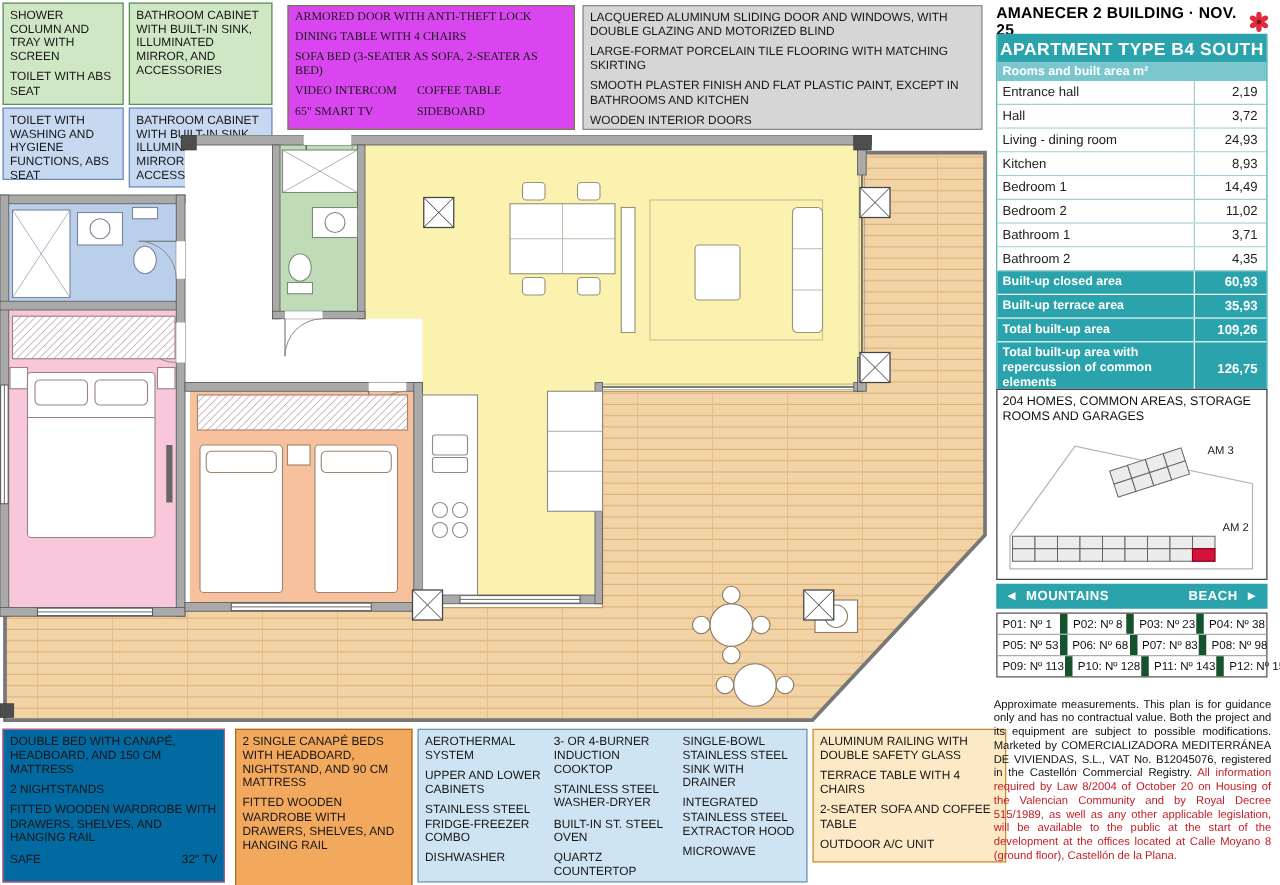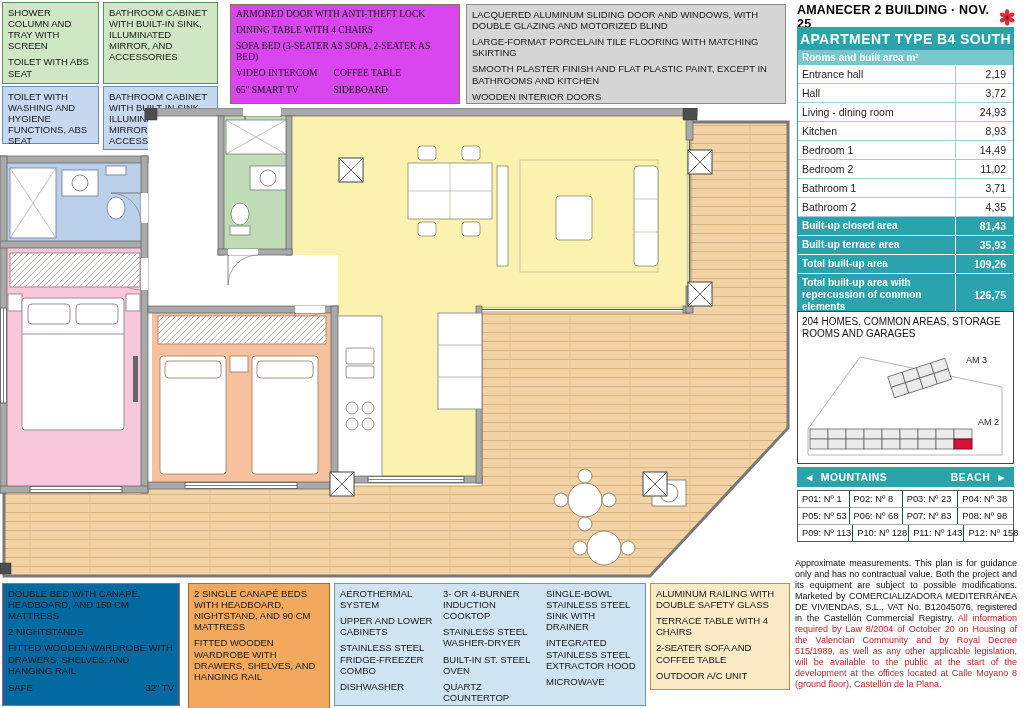--- a/index.html
+++ b/index.html
@@ -54,21 +54,21 @@
   .mb-bar { position:absolute; left:797px; top:467px; width:217px; height:20px;
             background:#2aa3ac; color:#fff; display:flex; align-items:center;
             justify-content:space-between; box-sizing:border-box; padding:0 7px;
             font-size:10.5px; font-weight:bold; letter-spacing:.4px; }
   .mb-bar .grp { display:flex; gap:6px; align-items:center; }
 
   .num-table { position:absolute; left:797px; top:490px; width:217px;
                border:1px solid #555; box-sizing:border-box; background:#fff; }
   .num-row { display:grid; grid-template-columns: 1fr 1.05fr 1.1fr 1.1fr; border-bottom:1px solid #aaa; }
   .num-row:last-child { border-bottom:none; }
-  .num-cell { font-size:9.3px; color:#111; padding:3px 1px 3px 4px; border-left:1px solid #14532d; white-space:nowrap; }
+  .num-cell { font-size:9.3px; color:#111; padding:3px 1px 3px 4px; border-left:6px solid #14532d; white-space:nowrap; }
   .num-cell:first-child { border-left:none; }
 
   .disclaimer { position:absolute; left:795px; top:549px; width:222px; font-size:9px;
                 line-height:1.22; text-align:justify; color:#111; }
   .disclaimer .red { color:#c22028; }
 </style>
 </head>
 <body>
 
 <div class="page">
@@ -332,21 +332,21 @@
         <p>BUILT-IN ST. STEEL OVEN</p>
         <p>QUARTZ COUNTERTOP</p>
       </div>
       <div>
         <p>SINGLE-BOWL STAINLESS STEEL SINK WITH DRAINER</p>
         <p>INTEGRATED STAINLESS STEEL EXTRACTOR HOOD</p>
         <p>MICROWAVE</p>
       </div>
     </div>
   </div>
-  <div class="box creambox2" style="left:650px;top:583px;width:140px;height:107px">
+  <div class="box creambox2" style="left:650px;top:583px;width:155px;height:107px">
     <p>ALUMINUM RAILING WITH DOUBLE SAFETY GLASS</p>
     <p>TERRACE TABLE WITH 4 CHAIRS</p>
     <p>2-SEATER SOFA AND COFFEE TABLE</p>
     <p>OUTDOOR A/C UNIT</p>
   </div>
 
   <div class="sb-header">
     <span class="sb-title">AMANECER 2 BUILDING · NOV. 25</span>
     <svg viewBox="0 0 20 20" width="17" height="17">
       <g fill="#df2b3c">
@@ -391,21 +391,21 @@
     <div class="t-row">
         <span class="lbl">Bathroom 1</span>
         <span class="val">3,71</span>
       </div>
     <div class="t-row">
         <span class="lbl">Bathroom 2</span>
         <span class="val">4,35</span>
       </div>
     <div class="t-row t-total">
         <span class="lbl">Built-up closed area</span>
-        <span class="val">81,43</span>
+        <span class="val">60,93</span>
       </div>
     <div class="t-row t-total">
         <span class="lbl">Built-up terrace area</span>
         <span class="val">35,93</span>
       </div>
     <div class="t-row t-total">
         <span class="lbl">Total built-up area</span>
         <span class="val">109,26</span>
       </div>
     <div class="t-row t-total">

